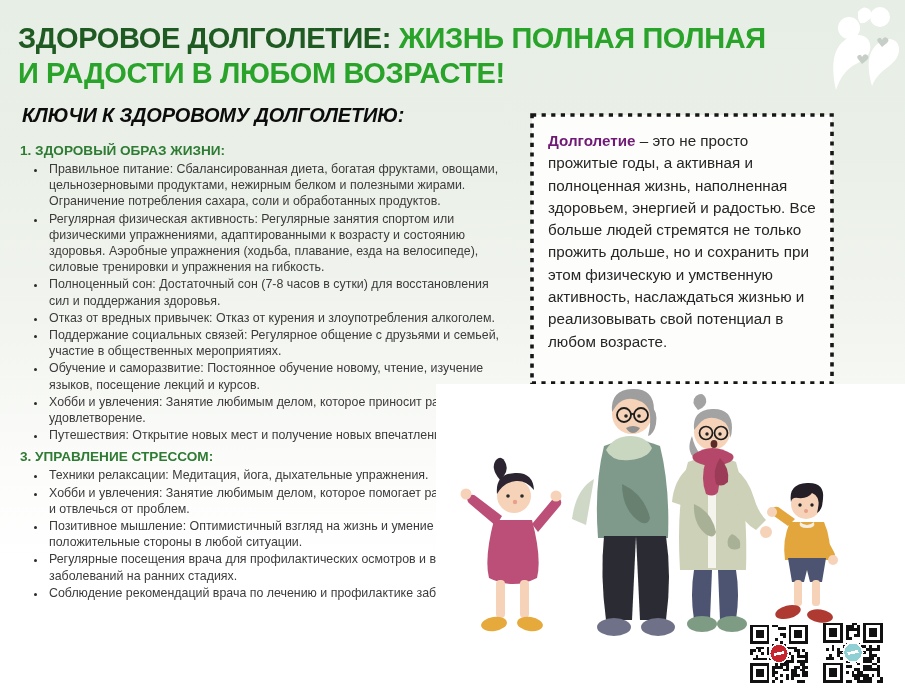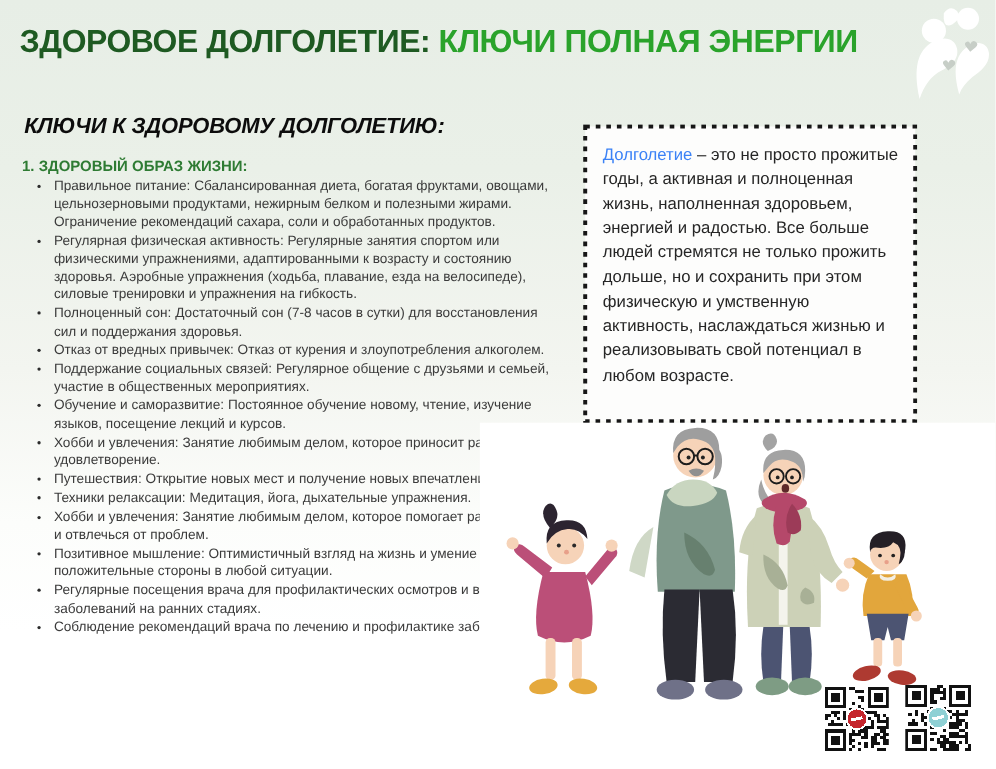--- a/index.html
+++ b/index.html
@@ -23,21 +23,21 @@
   .sec-h{color:#2e7b33;font-weight:700;font-size:13.6px;line-height:17px;margin:5px 0 2px 0;}
   .col ul{margin:0;padding:0 0 0 27px;list-style:disc;}
   .col li{font-size:12.4px;line-height:16.2px;color:#3b3b3b;padding-left:2px;margin-bottom:1px;}
   .col li::marker{color:#2b2b2b;font-size:11px;}
 
   
   .info-box{position:absolute;left:530px;top:113px;width:304px;height:272px;}
   .info-box .border-svg{position:absolute;inset:0;width:100%;height:100%;}
   .box-inner{position:absolute;inset:4px;padding:13px 13px 0 14px;}
   .box-text{margin:0;font-size:15.2px;line-height:22.3px;color:#262626;}
-  .term{color:#3b82f6;font-weight:400;}
+  .term{color:#701a75;font-weight:700;}
 
   
   .family{position:absolute;left:436px;top:384px;width:469px;height:278px;}
 
   
   .qr{position:absolute;}
   .qr svg{display:block;width:100%;height:100%;}
   .qr-1{left:750px;top:624px;width:58px;height:59px;}
   .qr-2{left:823px;top:622px;width:60px;height:61px;}
 </style>
@@ -52,39 +52,41 @@
     <circle cx="58" cy="15" r="10"></circle>
     <path d="M36 10 q6 -8 12 -2 q5 6 -4 12 q-9 5 -8 -10 Z"></path>
   </g>
   <g fill="#c7cec7">
     <path d="M40 55 q2-4 5-2 q3 2 0 5 l-5 4 l-4-5 q-2-3 1-4 q2-1 3 2 Z"></path>
     <path d="M60 38 q2-4 5-2 q3 2 0 5 l-5 4 l-4-5 q-2-3 1-4 q2-1 3 2 Z"></path>
   </g>
 </svg>
 
 <div class="title">
-  <div><span class="t-dark">ЗДОРОВОЕ ДОЛГОЛЕТИЕ:</span><span class="t-green"> КЛЮЧИ ПОЛНАЯ ЭНЕРГИИ</span></div>
+  <div><span class="t-dark">ЗДОРОВОЕ ДОЛГОЛЕТИЕ:</span><span class="t-green"> ЖИЗНЬ ПОЛНАЯ ПОЛНАЯ</span></div>
+  <div class="t-green">И РАДОСТИ В ЛЮБОМ ВОЗРАСТЕ!</div>
 </div>
 
 <div class="subtitle">КЛЮЧИ К ЗДОРОВОМУ ДОЛГОЛЕТИЮ:</div>
 
 <div class="col">
   <div class="sec-h">1. ЗДОРОВЫЙ ОБРАЗ ЖИЗНИ:</div>
   <ul>
-    <li>Правильное питание: Сбалансированная диета, богатая фруктами, овощами, цельнозерновыми продуктами, нежирным белком и полезными жирами. Ограничение рекомендаций сахара, соли и обработанных продуктов.</li>
+    <li>Правильное питание: Сбалансированная диета, богатая фруктами, овощами, цельнозерновыми продуктами, нежирным белком и полезными жирами. Ограничение потребления сахара, соли и обработанных продуктов.</li>
     <li>Регулярная физическая активность: Регулярные занятия спортом или физическими упражнениями, адаптированными к возрасту и состоянию здоровья. Аэробные упражнения (ходьба, плавание, езда на велосипеде), силовые тренировки и упражнения на гибкость.</li>
     <li>Полноценный сон: Достаточный сон (7-8 часов в сутки) для восстановления сил и поддержания здоровья.</li>
     <li>Отказ от вредных привычек: Отказ от курения и злоупотребления алкоголем.</li>
   </ul>
   <ul>
     <li>Поддержание социальных связей: Регулярное общение с друзьями и семьей, участие в общественных мероприятиях.</li>
     <li>Обучение и саморазвитие: Постоянное обучение новому, чтение, изучение языков, посещение лекций и курсов.</li>
     <li>Хобби и увлечения: Занятие любимым делом, которое приносит радость и удовлетворение.</li>
     <li>Путешествия: Открытие новых мест и получение новых впечатлений.</li>
   </ul>
+  <div class="sec-h">3. УПРАВЛЕНИЕ СТРЕССОМ:</div>
   <ul>
     <li>Техники релаксации: Медитация, йога, дыхательные упражнения.</li>
     <li>Хобби и увлечения: Занятие любимым делом, которое помогает расслабиться и отвлечься от проблем.</li>
     <li>Позитивное мышление: Оптимистичный взгляд на жизнь и умение находить положительные стороны в любой ситуации.</li>
   </ul>
   <ul>
     <li>Регулярные посещения врача для профилактических осмотров и выявления заболеваний на ранних стадиях.</li>
     <li>Соблюдение рекомендаций врача по лечению и профилактике заболеваний.</li>
   </ul>
 </div>

